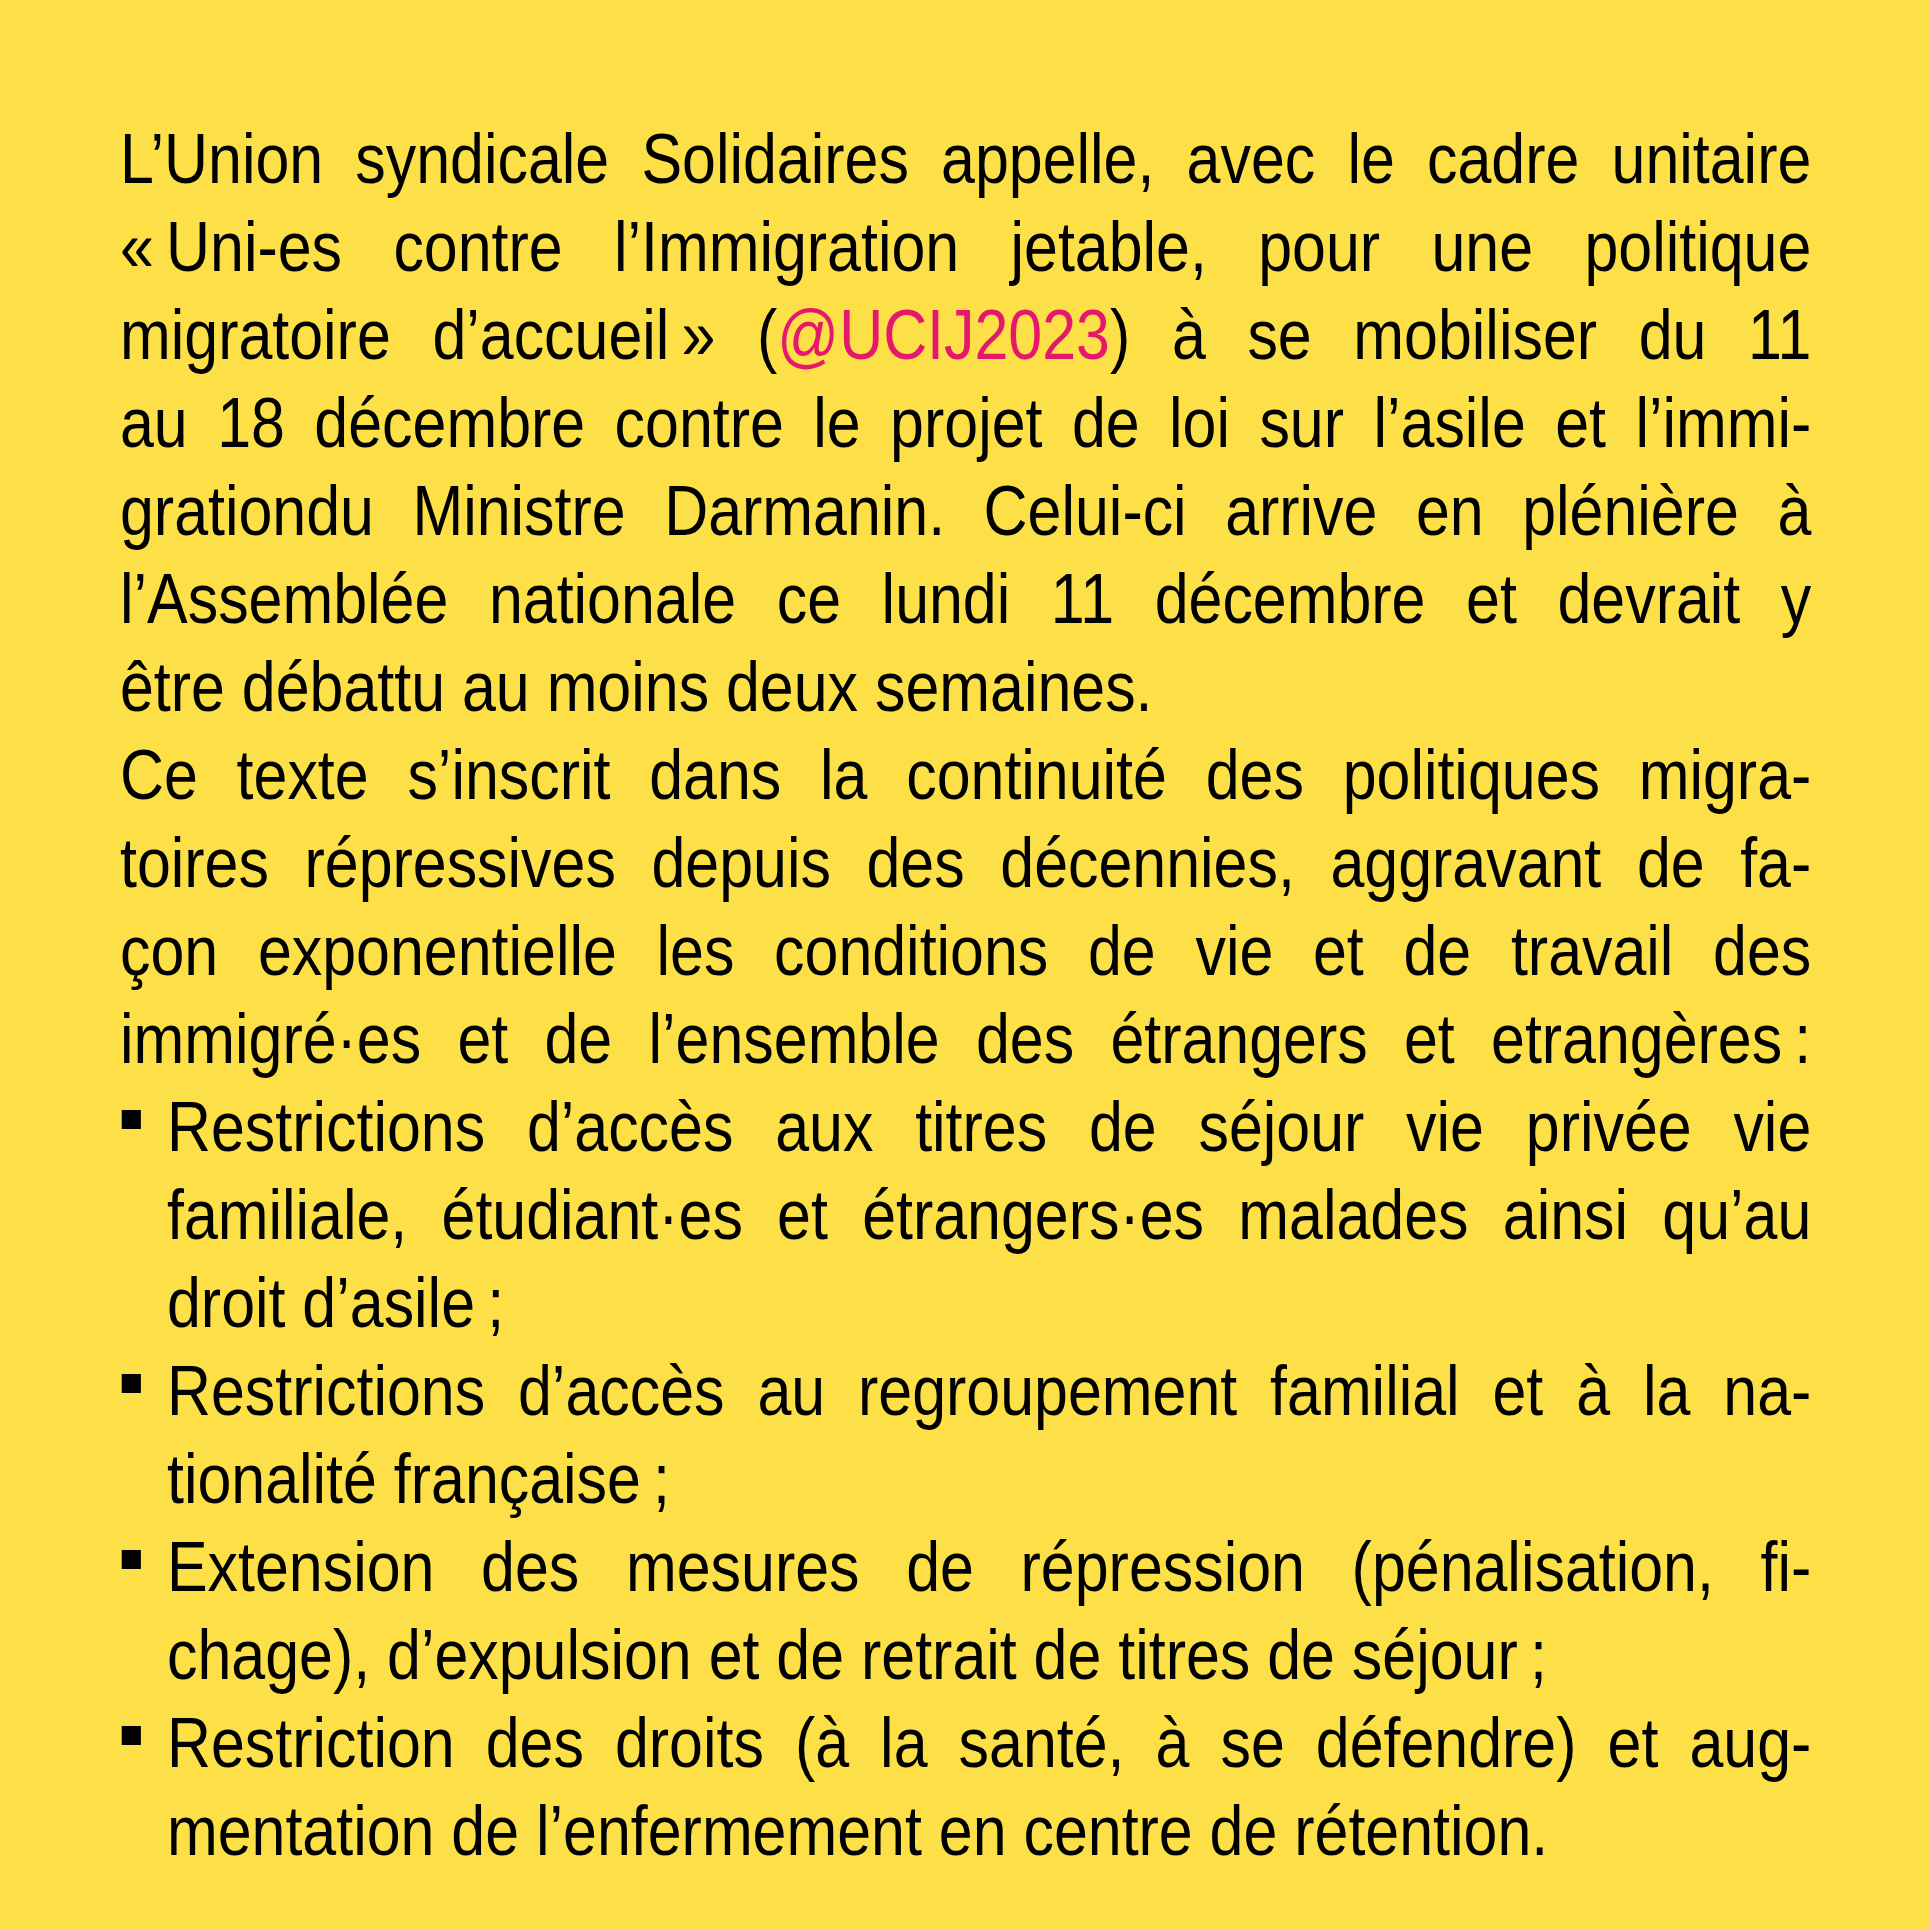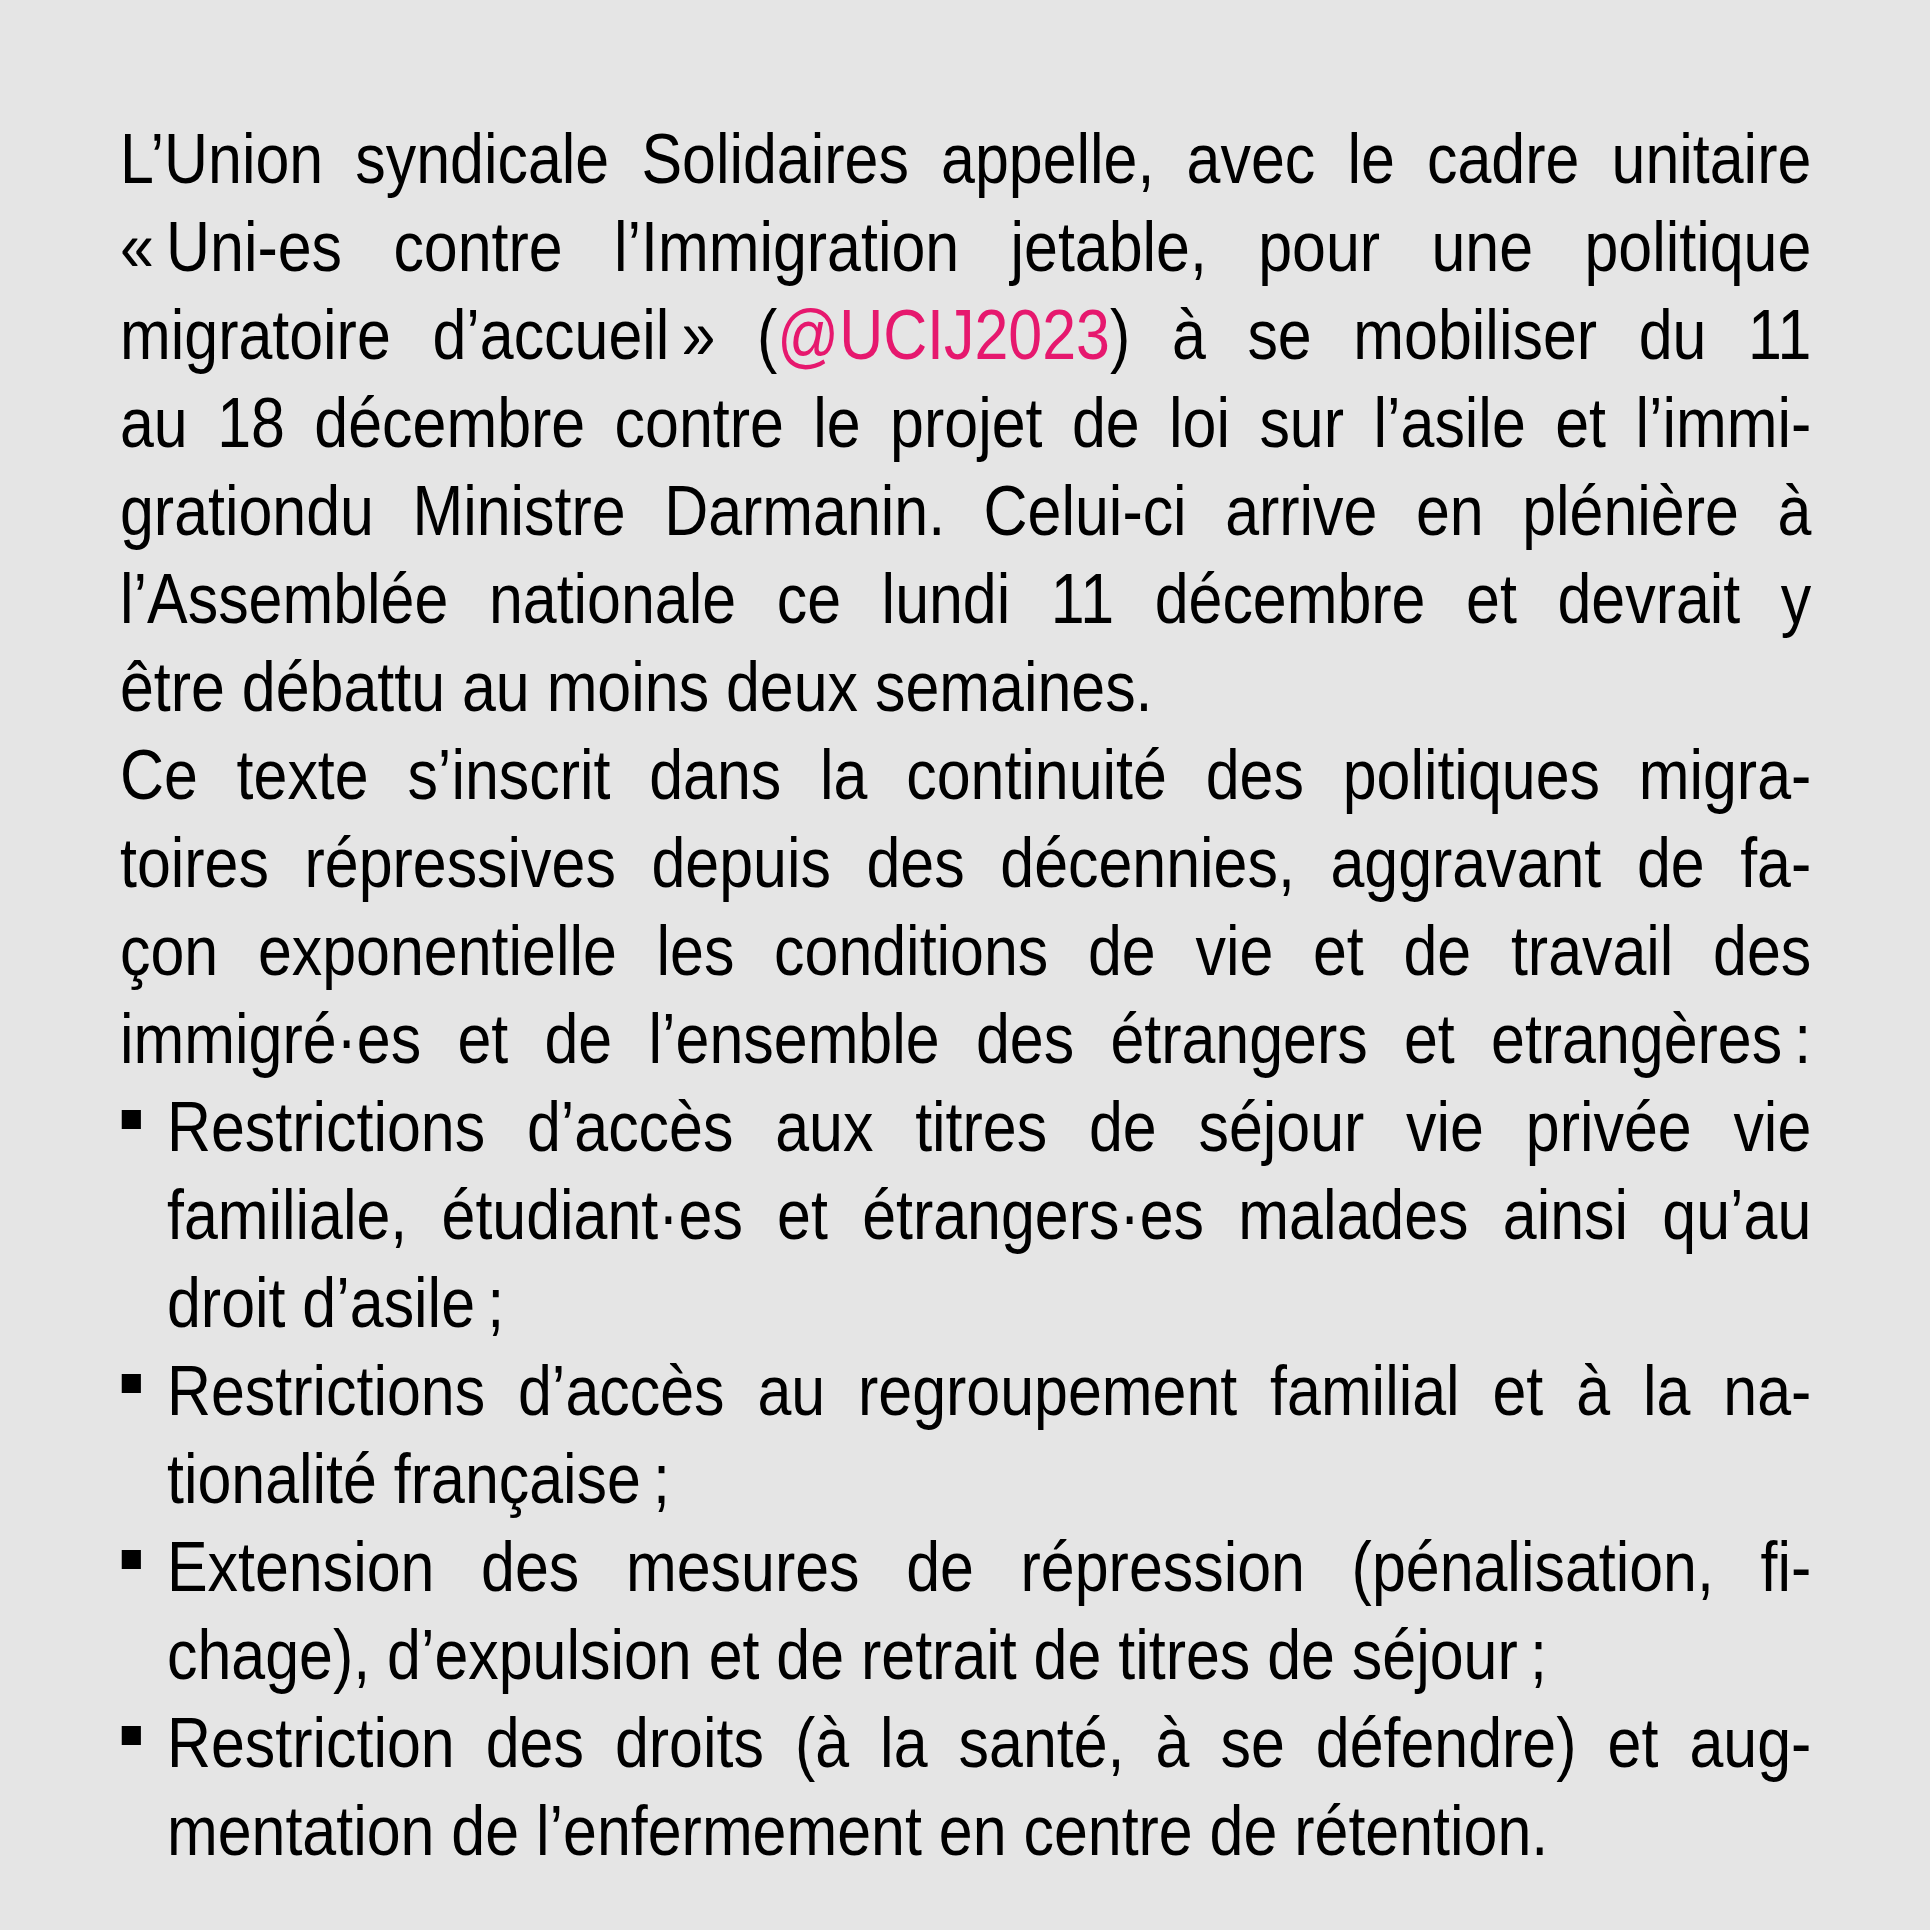--- a/index.html
+++ b/index.html
@@ -4,21 +4,21 @@
 <style>
   html, body {
     margin: 0;
     padding: 0;
     background: #ffffff;
   }
   .page {
     position: relative;
     width: 1930px;
     height: 1930px;
-    background: #e5e5e5;
+    background: #fde047;
     overflow: hidden;
     font-family: "Liberation Sans", "DejaVu Sans", sans-serif;
     color: #000000;
   }
   .text-col {
     position: absolute;
     left: 120px;
     top: 115px;
     width: 1944px;
     transform: scaleX(0.87);

